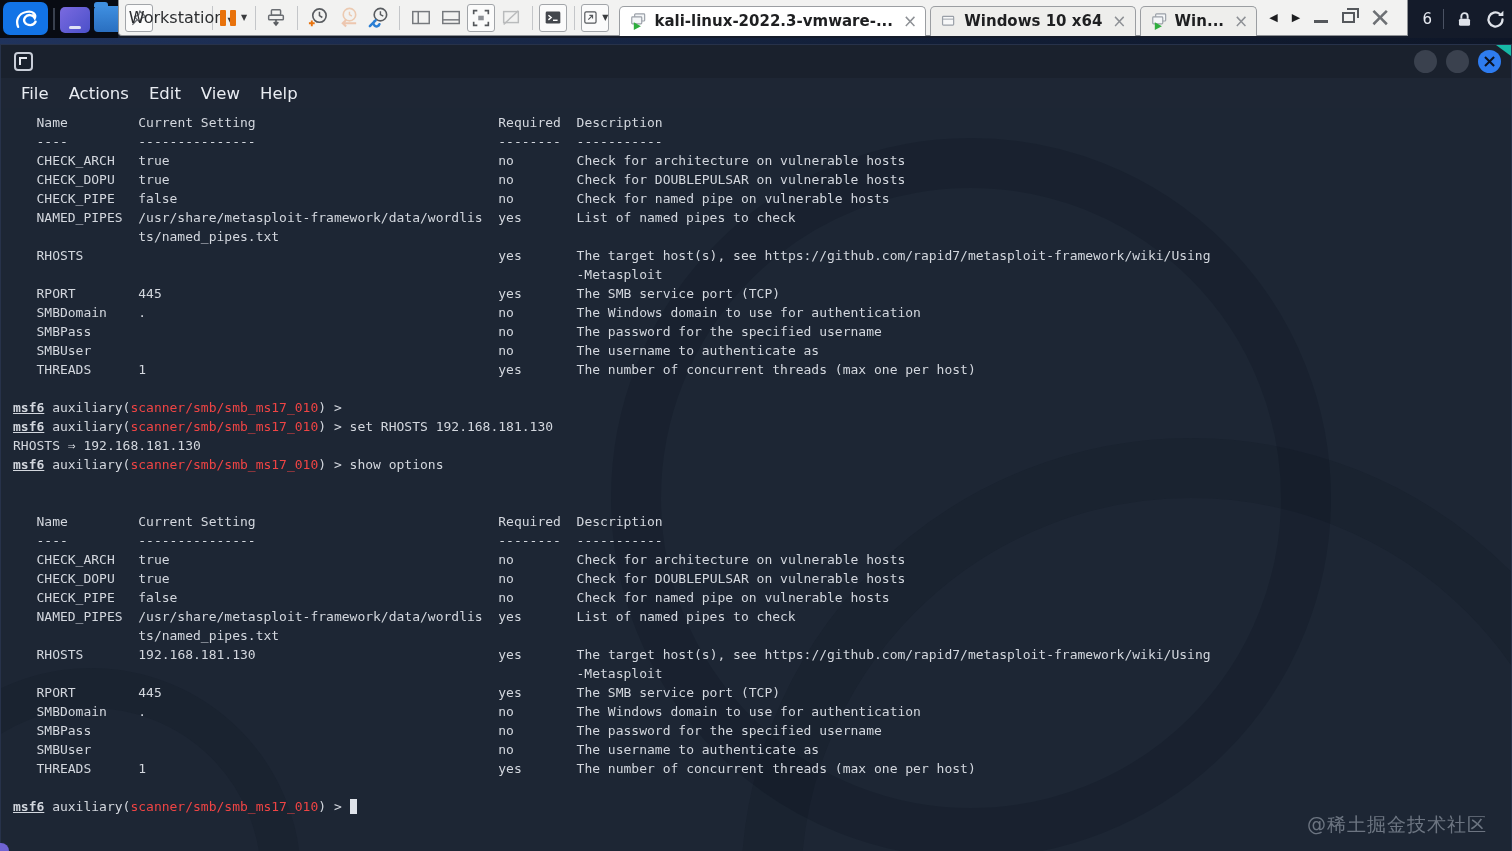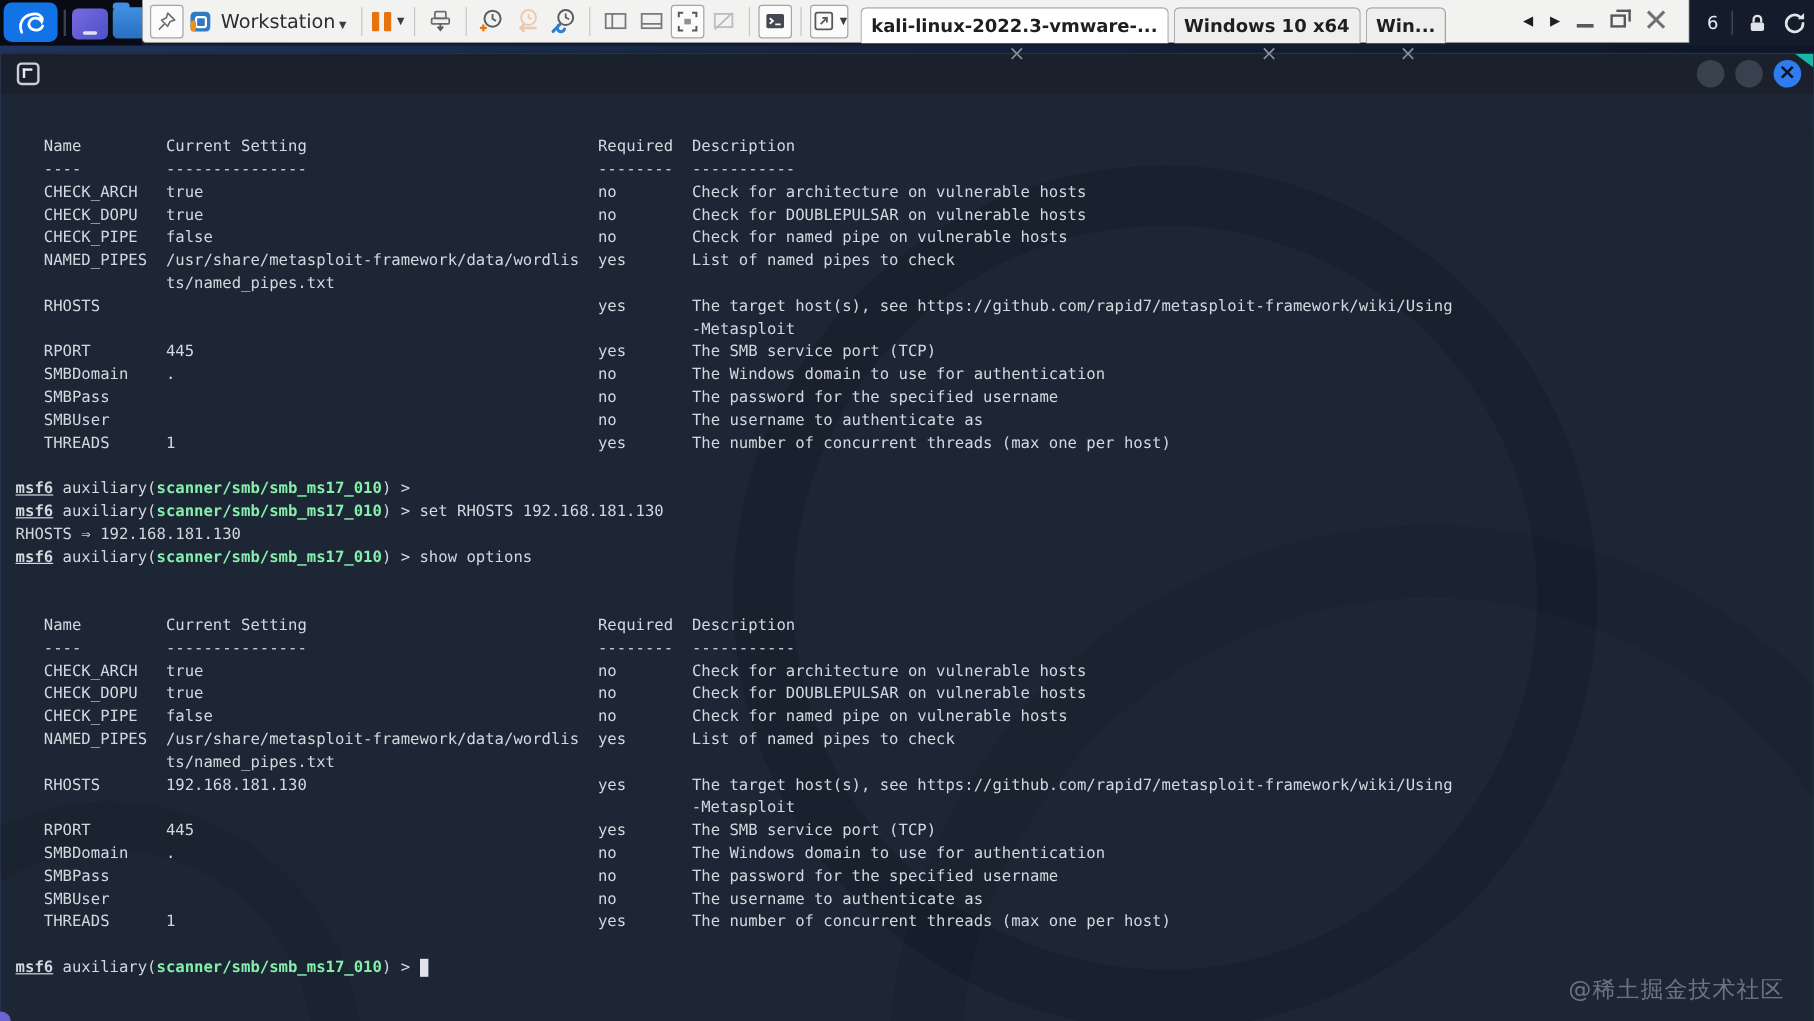--- a/index.html
+++ b/index.html
@@ -35,21 +35,21 @@
   .tb-sep { width:1px; height:24px; background:#c4c6c9; margin:0 5px; }
   .ws-label { font-size:16px; color:#2b2d30; margin:0 4px 0 6px; }
   .caret::after { content:"▼"; font-size:8px; color:#3a3c3f; margin-left:3px; }
   .pause-bars { display:flex; gap:4px; margin-right:2px; }
   .pause-bars i { display:block; width:6px; height:16px; background:#e8720c; border-radius:1px; }
 
   
   .tabs { display:flex; align-items:flex-end; height:36px; margin-left:8px; gap:4px; }
   .vm-tab { display:flex; align-items:center; gap:6px; height:30px; padding:0 8px;
             border:1px solid #9b9ea2; border-bottom:none; border-radius:5px 5px 0 0;
-            background:#eeeeec; font-size:15px; font-weight:bold; color:#1e1f21; white-space:nowrap;flex-direction:column; }
+            background:#eeeeec; font-size:15px; font-weight:bold; color:#1e1f21; white-space:nowrap; }
   .vm-tab.active { background:#ffffff; }
   .tab-close { color:#8d9095; font-size:17px; font-weight:normal; margin-left:4px; line-height:1; }
 
   .tb-nav { display:flex; align-items:center; gap:14px; margin-left:auto; padding:0 10px; }
   .nav-arrow { font-size:11px; color:#1d1e20; }
   .min-glyph { width:14px; height:10px; border-bottom:3px solid #55585c; }
   .restore-glyph { width:13px; height:11px; border:2px solid #55585c; position:relative; }
   .restore-glyph::after { content:""; position:absolute; left:3px; top:-6px; width:10px; height:8px;
                           border:2px solid #55585c; border-bottom:none; border-left:none; }
   .close-glyph { font-size:26px; color:#6d7074; line-height:20px; }
@@ -81,21 +81,21 @@
   .term-body { position:absolute; top:63px; left:0; right:0; bottom:0; overflow:hidden;
                padding:5px 0 0 12px; background:#1d2634;
                font-family:"DejaVu Sans Mono","Liberation Mono",monospace;
                font-size:13px; line-height:19px; color:#d3d7de; }
   .swirl { position:absolute; border-radius:50%; pointer-events:none; z-index:0; }
   #sw1 { width:720px; height:720px; left:610px; top:30px; border:50px solid rgba(9,13,22,.16); }
   #sw2 { width:900px; height:900px; left:740px; top:330px; border:60px solid rgba(9,13,22,.13); }
   #sw3 { width:420px; height:420px; left:-120px; top:560px; border:40px solid rgba(9,13,22,.12); }
   .tline { position:relative; z-index:1; height:19px; white-space:pre; }
   .sg-u { font-weight:bold; text-decoration:underline;text-align:center; }
-  .sg-r { color:#86efac; font-weight:bold; }
+  .sg-r { color:#ef4444; font-weight:normal; }
   .sg-c { background:#dfe3ea; color:#1d2634; }
 
   .watermark { position:absolute; right:24px; bottom:13px; z-index:5;
                color:rgba(195,202,214,.48); font-size:19px; letter-spacing:1px;margin-left:19px; }
   .bl-accent { position:absolute; left:0; bottom:0; width:9px; height:8px; background:#6f63d2;
                border-top-right-radius:9px; z-index:6; }
   svg { display:block; }
 </style>
 </head>
 <body>
@@ -276,20 +276,27 @@
 
   <div class="term-title">
     <div class="term-ico"></div>
     <div class="win-btns">
       <div class="wbtn"></div>
       <div class="wbtn"></div>
       <div class="wbtn close"></div>
     </div>
   </div>
 
+  <div class="term-menu">
+    <span class="menu-item">File</span>
+    <span class="menu-item">Actions</span>
+    <span class="menu-item">Edit</span>
+    <span class="menu-item">View</span>
+    <span class="menu-item">Help</span>
+  </div>
 
   <div class="term-body">
     <div class="swirl" id="sw1"></div>
     <div class="swirl" id="sw2"></div>
     <div class="swirl" id="sw3"></div>
   <div class="tline">   <span>Name</span>         <span>Current Setting</span>                               <span>Required</span>  <span>Description</span></div>
       <div class="tline">   <span>----</span>         <span>---------------</span>                               <span>--------</span>  <span>-----------</span></div>
       <div class="tline">   <span>CHECK_ARCH</span>   <span>true</span>                                          <span>no</span>        <span>Check for architecture on vulnerable hosts</span></div>
       <div class="tline">   <span>CHECK_DOPU</span>   <span>true</span>                                          <span>no</span>        <span>Check for DOUBLEPULSAR on vulnerable hosts</span></div>
       <div class="tline">   <span>CHECK_PIPE</span>   <span>false</span>                                         <span>no</span>        <span>Check for named pipe on vulnerable hosts</span></div>

